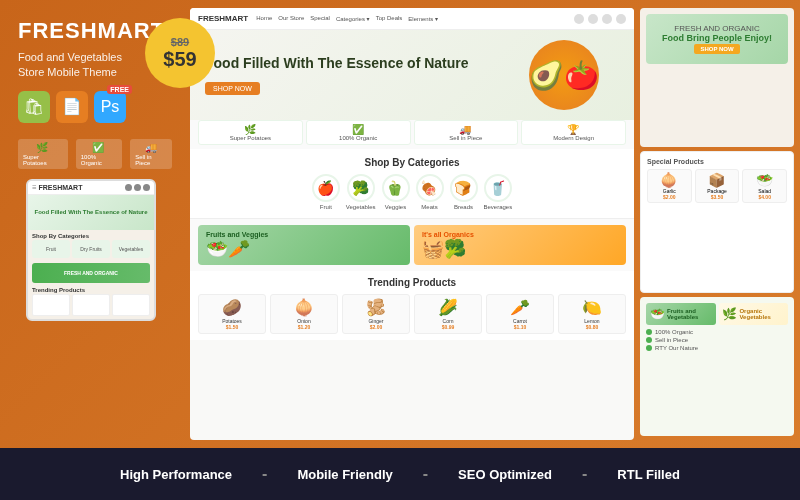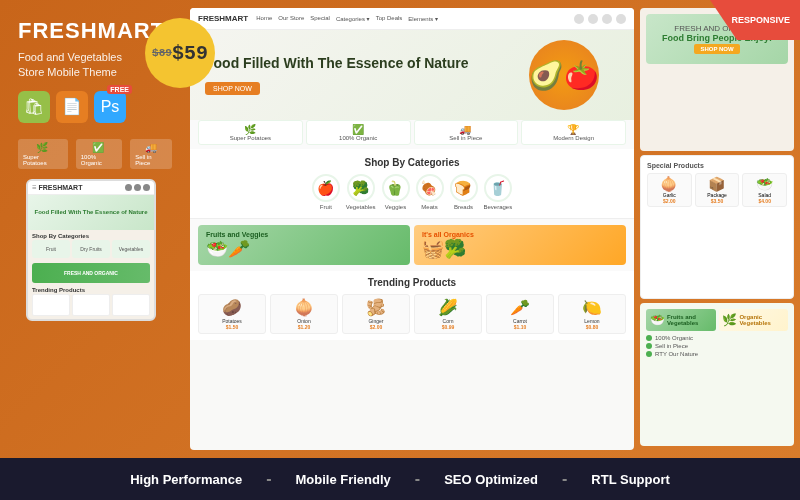--- a/index.html
+++ b/index.html
@@ -88,25 +88,24 @@
 
     .price-box {
       position: absolute;
       top: 18px;
       left: 145px;
       background: #f4c430;
       border-radius: 50%;
       width: 70px;
       height: 70px;
       display: flex;
-      flex-direction: row;
+      flex-direction: column;
       align-items: center;
       justify-content: center;
       z-index: 10;
-      font-family: Liberation Mono, monospace;
     }
 
     .price-old {
       font-size: 11px;
       color: #666;
       text-decoration: line-through;
       font-weight: bold;
     }
 
     .price-new {
@@ -541,25 +540,25 @@
       width: 90px;
       height: 40px;
       display: flex;
       align-items: center;
       justify-content: flex-end;
     }
 
     
     .bottom-bar {
       background: #1a1a2e;
-      height: 42px;
-      display: flex;
-      align-items: center;
-      justify-content: center;
-      gap: 24px;
+      height: 52px;
+      display: flex;
+      align-items: center;
+      justify-content: center;
+      gap: 30px;
       color: white;
       font-size: 13px;
       font-weight: 600;
       flex-shrink: 0;
     }
 
     .bottom-feature {
       display: flex;
       align-items: center;
       gap: 8px;
@@ -620,23 +619,20 @@
       font-size: 10px;
     }
   </style>
 </head>
 <body>
 
 <div class="wrapper">
 
   <div class="top-section">
 
-    <div class="responsive-badge">
-      <span>RESPONSIVE</span>
-    </div>
 
     <div class="left-panel">
       <div class="brand-title">FRESHMART</div>
       <div class="brand-subtitle">
         <span>Food and Vegetables</span><br>
         <span>Store Mobile Theme</span>
       </div>
 
       <div class="icons-row">
         <div class="icon-badge shopify">🛍</div>
@@ -896,16 +892,16 @@
     <span class="bottom-divider">-</span>
     <div class="bottom-feature">
       <span>Mobile Friendly</span>
     </div>
     <span class="bottom-divider">-</span>
     <div class="bottom-feature">
       <span>SEO Optimized</span>
     </div>
     <span class="bottom-divider">-</span>
     <div class="bottom-feature">
-      <span>RTL Support</span>
+      <span>RTL Filled</span>
     </div>
   </div>
 </div>
 
 </body></html>

